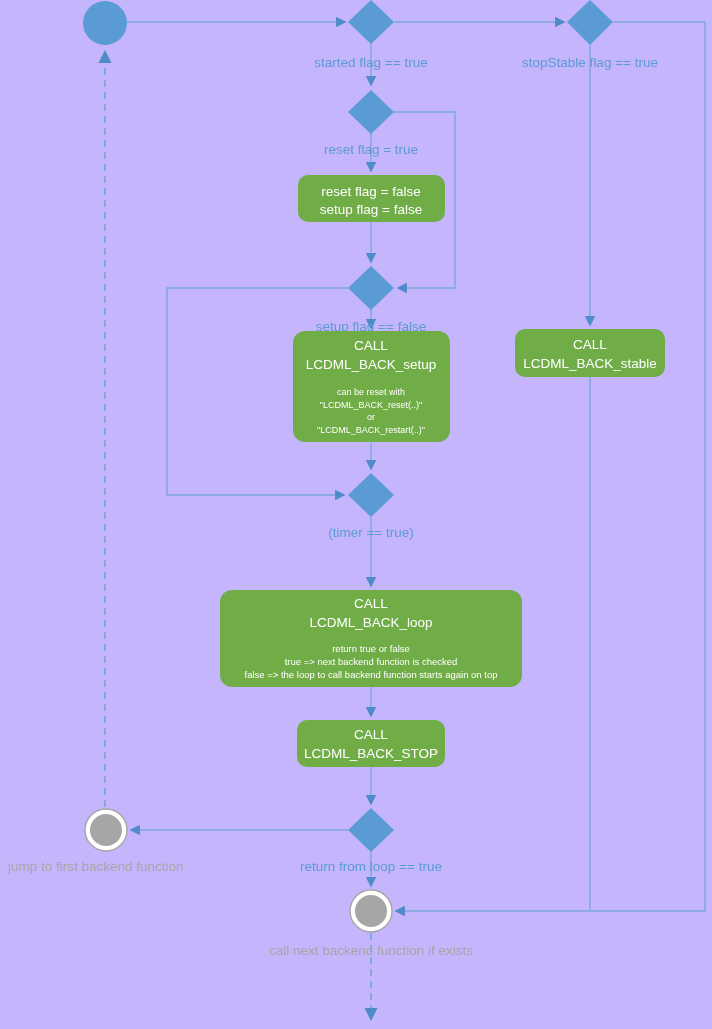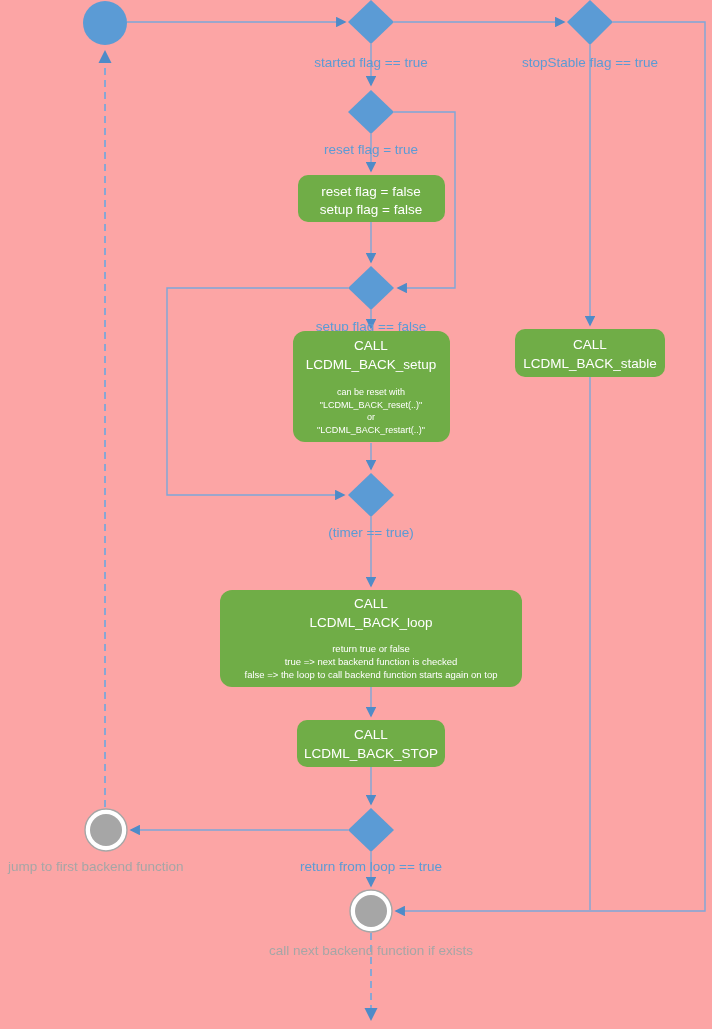--- a/index.html
+++ b/index.html
@@ -1,16 +1,16 @@
 <!DOCTYPE html>
 <html><head>
 <meta charset="utf-8">
 <style>
   html,body{margin:0;padding:0;background:#ffffff;}
-  #stage{position:relative;width:712px;height:1029px;background:#fca5a5;overflow:hidden;
+  #stage{position:relative;width:712px;height:1029px;background:#c4b5fd;overflow:hidden;
          font-family:"Liberation Sans",sans-serif;}
   svg{display:block;}
   .connector{stroke:#7CA7D9;stroke-width:1.4;fill:none;}
   .connector.dashed{stroke-dasharray:7 5;stroke-width:1.8;}
   .node-blue{fill:#5B9BD5;}
   .gray-outer{fill:#ffffff;stroke:#A6A6A6;stroke-width:1.4;}
   .gray-inner{fill:#A6A6A6;}
   .gbox{fill:#70AD47;}
   text{font-family:"Liberation Sans",sans-serif;}
   .lbl-blue{fill:#5B9BD5;font-size:13.5px;}

